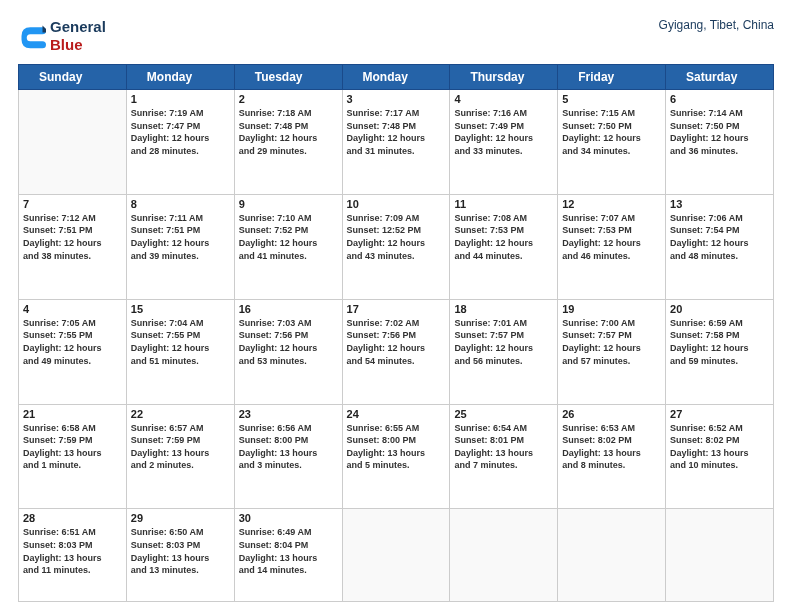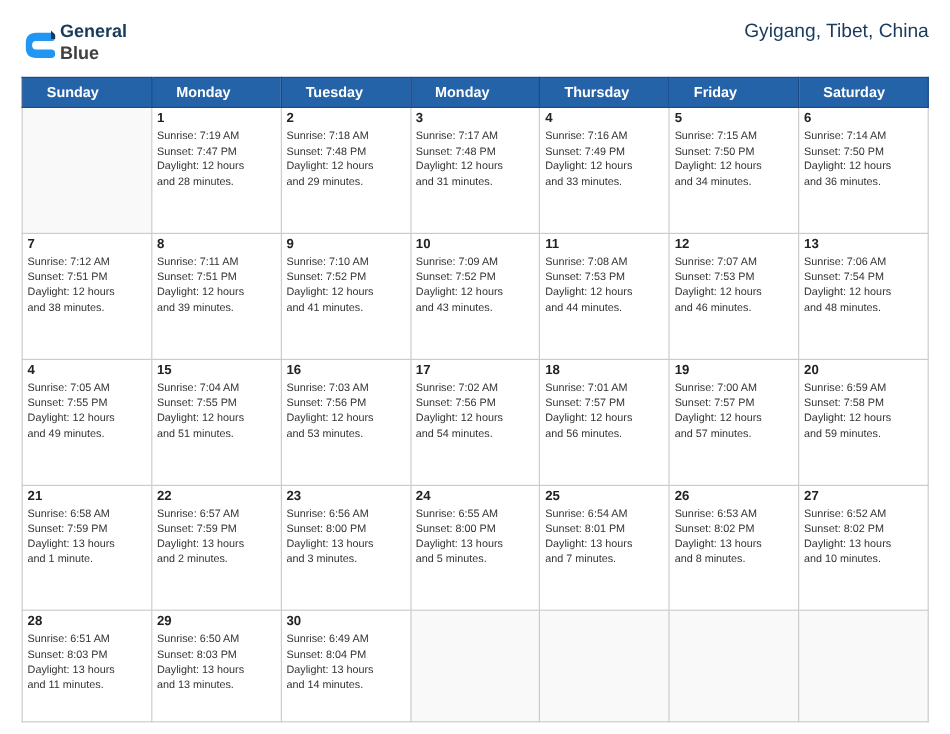--- a/index.html
+++ b/index.html
@@ -27,35 +27,35 @@
       display: flex;
       align-items: center;
       gap: 4px;
     }
     .logo-text {
       font-size: 15px;
       font-weight: bold;
       color: #1a3a5c;
       line-height: 1.2;
     }
-    .logo-blue { color: #404040; }
+    .logo-blue { color: #b91c1c; }
     .logo-icon {
       width: 28px;
       height: 28px;
     }
     .title-block {
       text-align: right;
     }
     .title-block h1 {
       font-size: 32px;
       font-weight: bold;
       color: #1a3a5c;
     }
     .title-block h2 {
-      font-size: 16px;
+      font-size: 12px;
       font-weight: normal;
       color: #1a3a5c;
     }
     .calendar {
       flex: 1;
       border: 1px solid #ccc;
       border-collapse: collapse;
       width: 100%;
       table-layout: fixed;
     }
@@ -79,20 +79,21 @@
     .day-num {
       font-weight: bold;
       font-size: 11px;
       margin-bottom: 2px;
       display: block;
     }
     .day-info {
       font-size: 9px;
       line-height: 1.4;
       color: #333;
+      font-weight: bold;
     }
     .empty-cell {
       background: #f9f9f9;
     }
     tr:last-child td {
       height: 75px;
     }
   </style>
 </head>
 <body>
@@ -192,21 +193,21 @@
           <td>
             <span class="day-num">9</span>
             <div class="day-info" style="white-space: pre-line;">Sunrise: 7:10 AM
 Sunset: 7:52 PM
 Daylight: 12 hours
 and 41 minutes.</div>
           </td>
           <td>
             <span class="day-num">10</span>
             <div class="day-info" style="white-space: pre-line;">Sunrise: 7:09 AM
-Sunset: 7:52 PM
+Sunset: 12:52 PM
 Daylight: 12 hours
 and 43 minutes.</div>
           </td>
           <td>
             <span class="day-num">11</span>
             <div class="day-info" style="white-space: pre-line;">Sunrise: 7:08 AM
 Sunset: 7:53 PM
 Daylight: 12 hours
 and 44 minutes.</div>
           </td>

